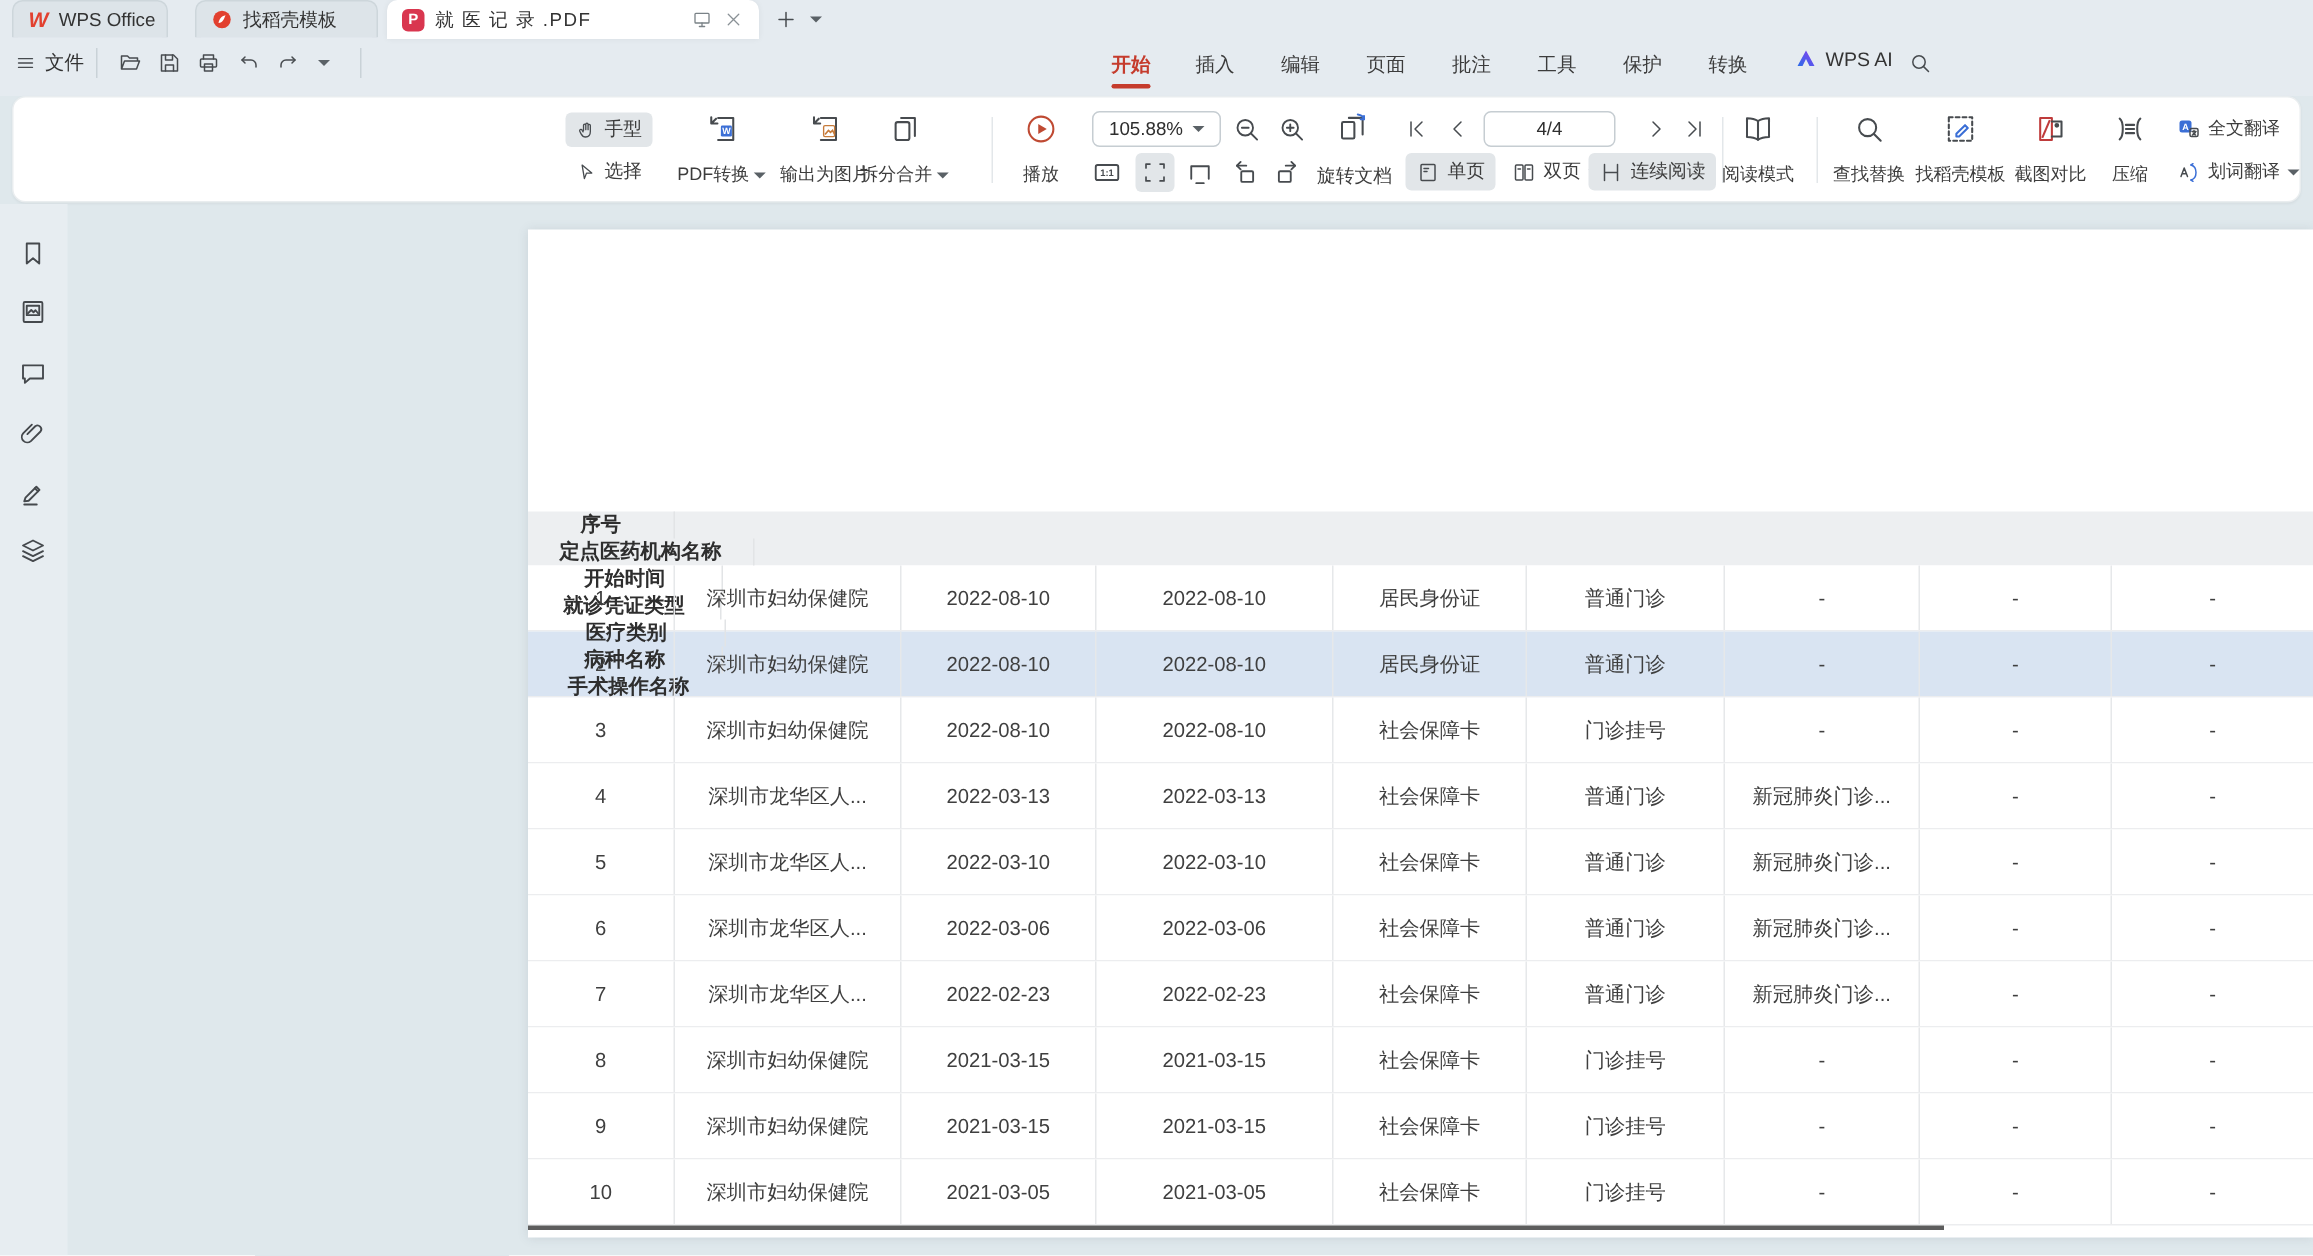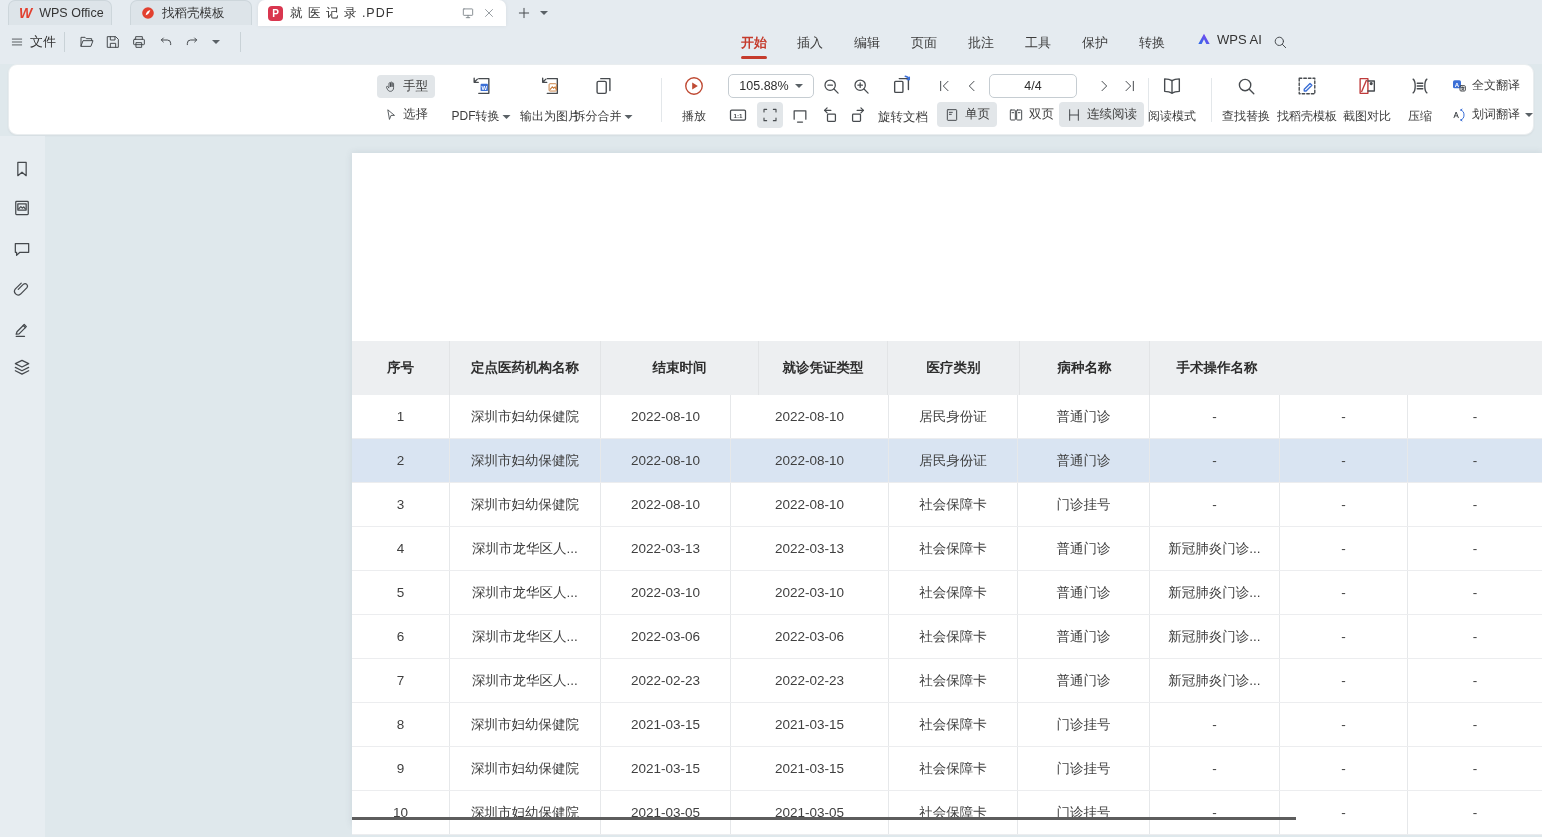--- a/index.html
+++ b/index.html
@@ -44,21 +44,21 @@
   .ic{display:inline-flex;align-items:center;justify-content:center;color:#474b4f;}
   .ic svg{width:100%;height:100%;display:block;}.s14{width:14px;height:14px}.s16{width:16px;height:16px}
   .s18{width:18px;height:18px}.s20{width:20px;height:20px}.s22{width:22px;height:22px}
   
   .sidebar{position:absolute;left:0;top:136px;width:45px;height:701px;background:#e7edf1;}
   .sb-ic{position:absolute;left:12px;color:#45494d;}
   
   .page{position:absolute;left:352px;top:153px;width:1190px;height:672px;background:#ffffff;
         box-shadow:0 0 7px rgba(60,80,90,.13);}
   .pdf-table{position:absolute;left:0;top:188px;width:1190px;}
-  .hrow{display:flex;height:54px;background:#edeff1;}
+  .hrow{display:flex;height:36px;background:#edeff1;flex-direction:column;}
   .hcell{display:flex;align-items:center;justify-content:center;font-size:13.5px;font-weight:bold;
         color:#2e2e2e;box-sizing:border-box;border-right:1px solid #e2e4e6;}
   .trow{display:flex;height:43px;background:#fff;border-bottom:1px solid #ecedef;}
   .trow.hl{background:#d9e4f2;}
   .tcell{display:flex;align-items:center;justify-content:center;font-size:13.5px;color:#3f3f3f;
         box-sizing:border-box;border-right:1px solid #e6e8ea;white-space:nowrap;overflow:hidden;}
   .bottom-rule{position:absolute;left:0;top:664px;width:944px;height:3px;background:#5d5d5d;}
 </style>
 </head>
 <body>
@@ -578,21 +578,21 @@
           </g>
         </svg>
       </span>
     </div>
 
   <div class="page">
     <div class="pdf-table" id="pdf-table">
         <div class="hrow">
           <div class="hcell" style="width: 98px;">序号</div>
           <div class="hcell" style="width: 151px;">定点医药机构名称</div>
-          <div class="hcell" style="width: 158px;">结束时间</div>
+          <div class="hcell" style="width: 130px;">开始时间</div>
           <div class="hcell" style="width: 129px;">就诊凭证类型</div>
           <div class="hcell" style="width: 132px;">医疗类别</div>
           <div class="hcell" style="width: 130px;">病种名称</div>
           <div class="hcell" style="width: 134px; border-right: none;">手术操作名称</div>
         </div>
         <div class="trow">
           <div class="tcell" style="width: 98px;">1</div>
           <div class="tcell" style="width: 151px;">深圳市妇幼保健院</div>
           <div class="tcell" style="width: 130px;">2022-08-10</div>
           <div class="tcell" style="width: 158px;">2022-08-10</div>

